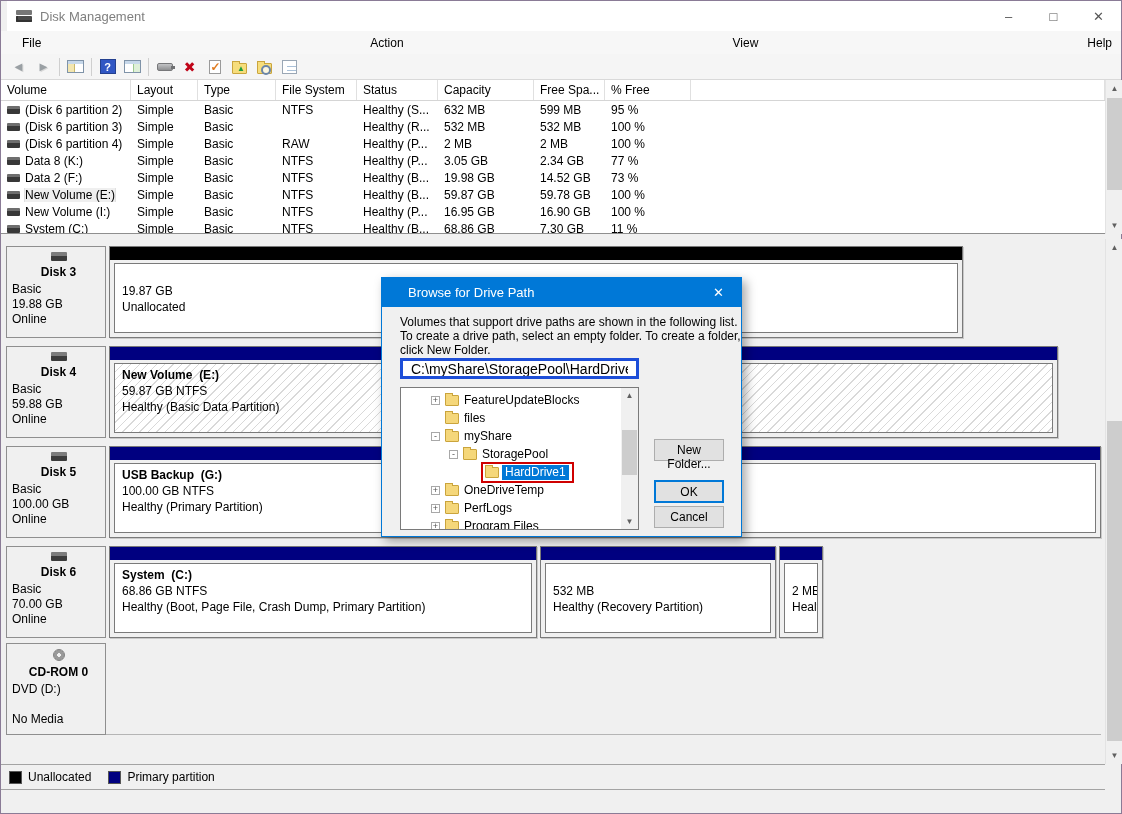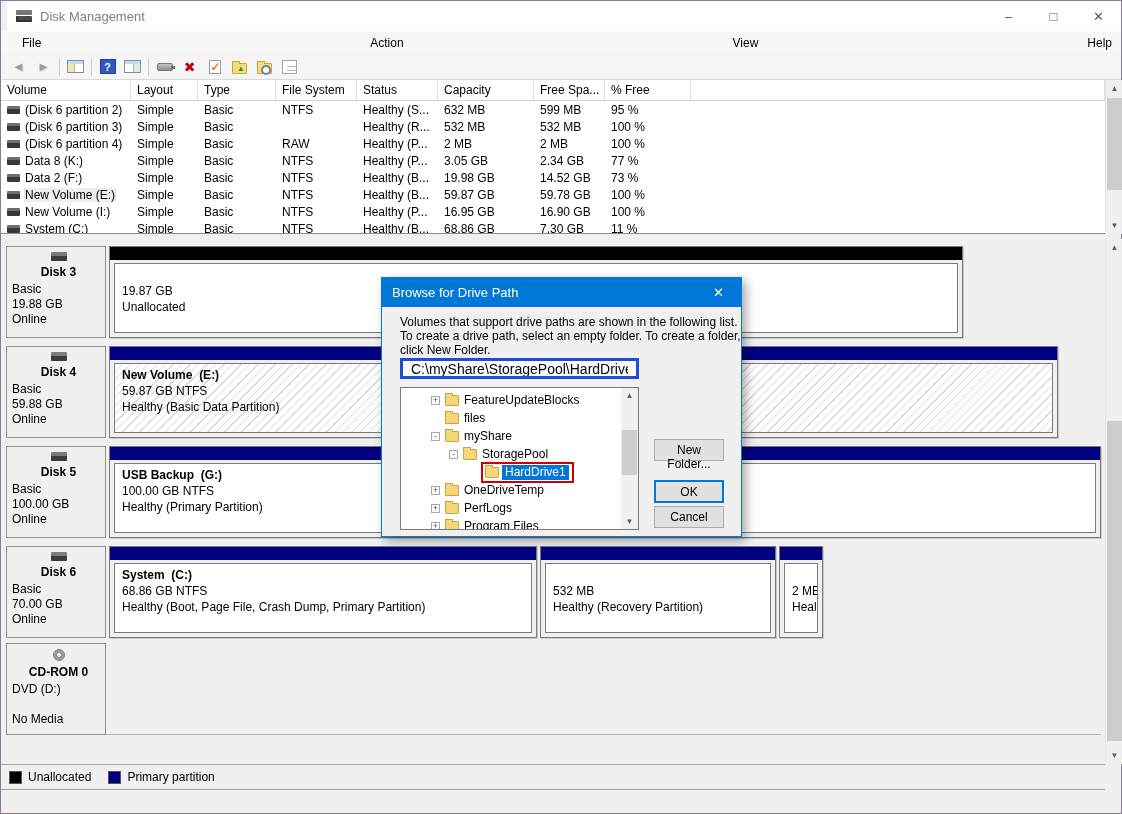--- a/index.html
+++ b/index.html
@@ -75,21 +75,21 @@
   .pbody .l { line-height:16px; }
   .cdrom-bar-line { position:absolute; left:105px; right:4px; bottom:0; border-bottom:1px solid #b5b5b5; height:1px; }
 
   
   .legend { position:absolute; left:0; top:763px; width:1104px; height:26px; border-top:1px solid #a3a3a3; border-bottom:1px solid #a3a3a3; background:#f0f0f0; display:flex; align-items:center; padding-left:8px; gap:7px; }
   .leg-item { display:flex; align-items:center; gap:6px; margin-right:10px; }
   .leg-swatch { width:13px; height:13px; border:1px solid #555; }
 
   
   .dialog { position:absolute; left:380px; top:276px; width:361px; height:260px; background:#f0f0f0; border:1px solid #0078d7; box-shadow:4px 4px 10px rgba(0,0,0,.35); z-index:10; }
-  .dlg-title { height:29px; background:#0078d7; color:#fff; display:flex; align-items:center; padding-left:10px; font-size:13px; }
+  .dlg-title { height:29px; background:#0078d7; color:#fff; display:flex; align-items:center; padding-left:26px; font-size:13px; }
   .dlg-close { margin-left:auto; width:45px; height:100%; display:flex; align-items:center; justify-content:center; color:#fff; font-size:13px; }
   .dlg-instr { position:absolute; left:18px; top:37px; line-height:14px; }
   .dlg-instr div { white-space:nowrap; }
   .dlg-path { position:absolute; left:18px; top:80px; width:239px; height:21px; background:#fff; border:3px solid #1d4ed8; padding:2px 8px; font-size:14px; font-family:"Liberation Sans",sans-serif; }
   .dlg-tree { position:absolute; left:18px; top:109px; width:239px; height:143px; background:#fff; border:1px solid #7a7a7a; overflow:hidden; padding-top:3px; }
   .tree-item { height:18px; display:flex; align-items:center; }
   .exp { width:9px; height:9px; border:1px solid #a8a8a8; background:#fff; color:#555; font-size:9px; line-height:7px; text-align:center; margin-right:5px; flex:none; }
   .exp.none { border:none; background:transparent; }
   .tfolder { width:14px; height:11px; background:#f5d77a; border:1px solid #caa43c; border-radius:1px; position:relative; margin-right:5px; flex:none; }
   .tfolder::before { content:''; position:absolute; top:-3px; left:-1px; width:6px; height:2px; background:#f5d77a; border:1px solid #caa43c; border-bottom:none; }

